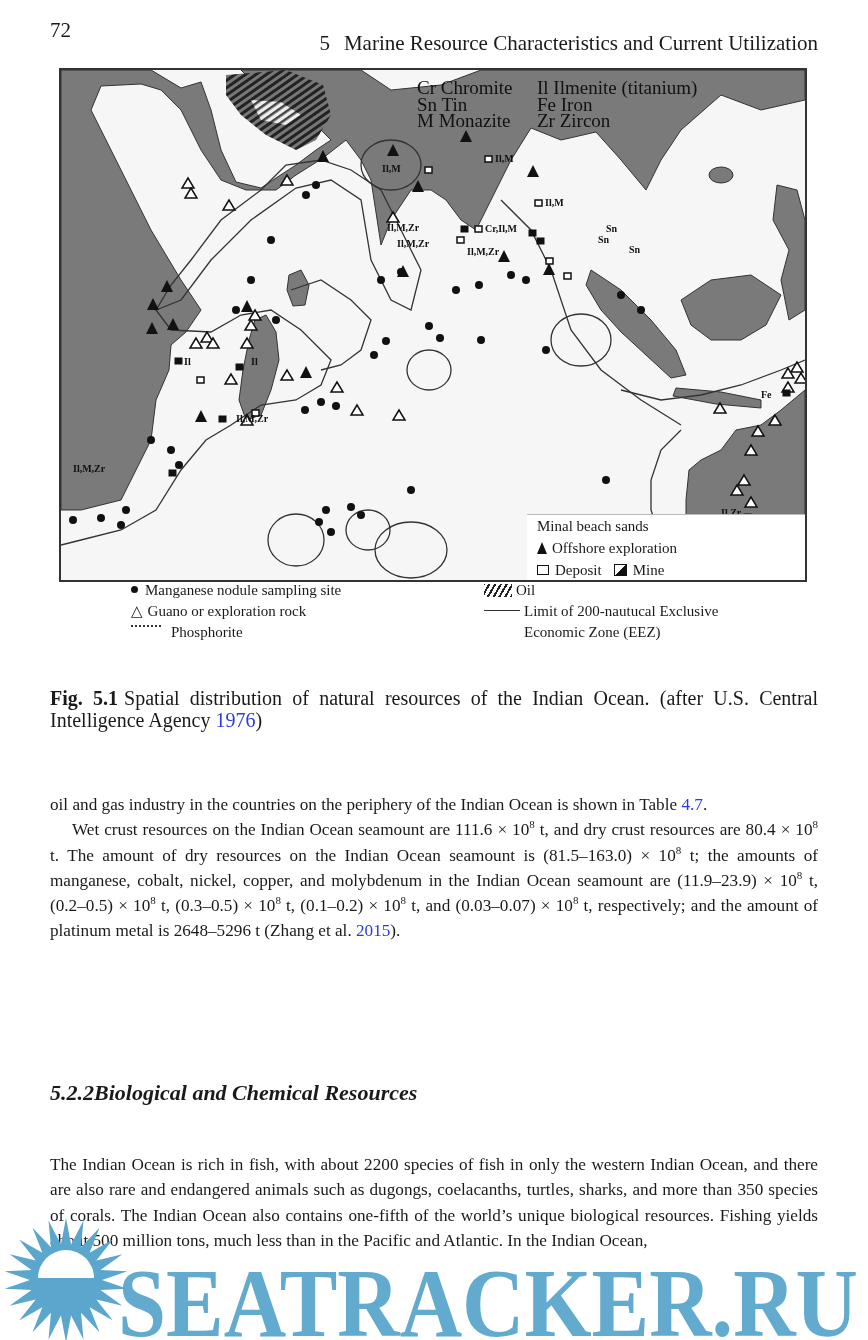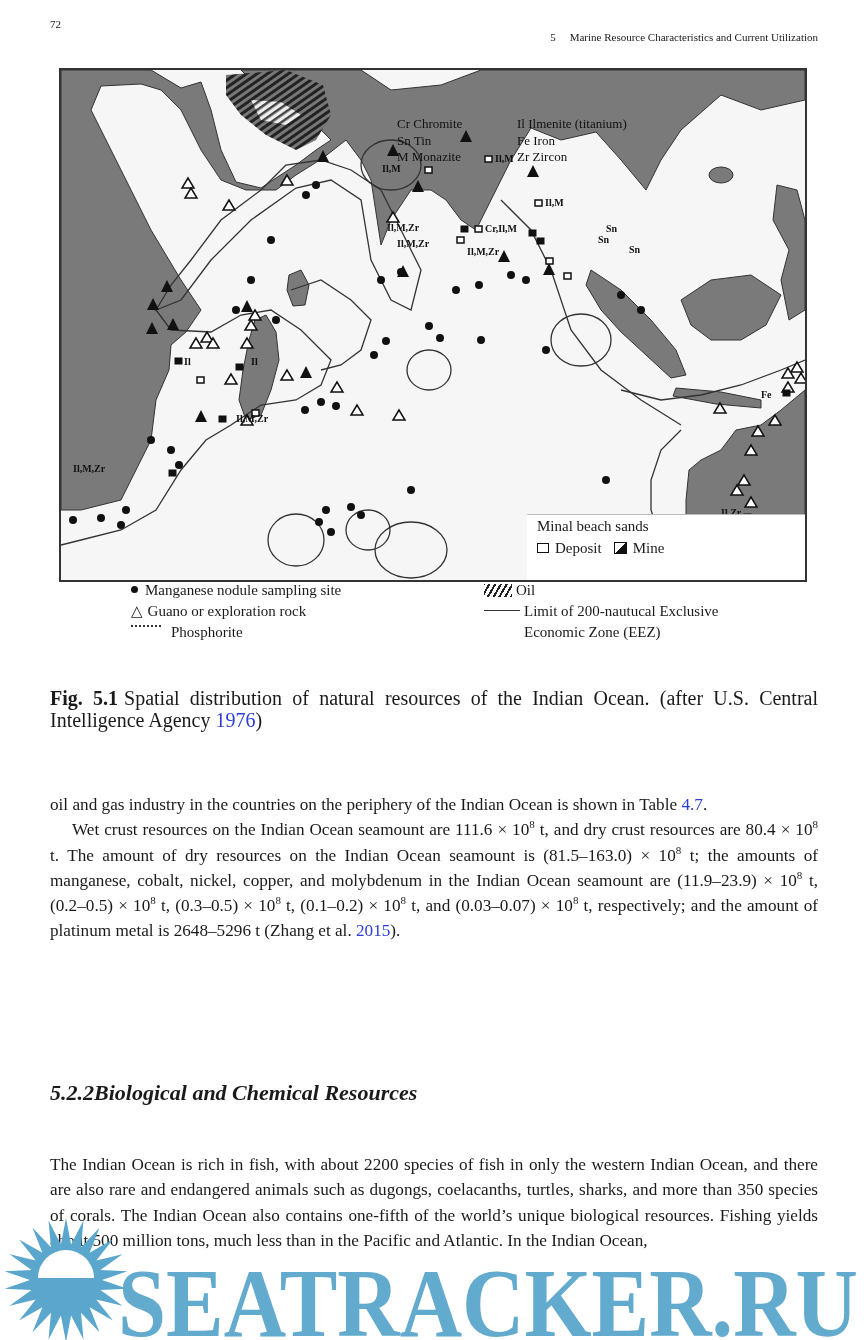--- a/index.html
+++ b/index.html
@@ -1,27 +1,27 @@
 <!DOCTYPE html>
 <html><head>
 <meta charset="utf-8">
 <style>
   html, body { margin: 0; padding: 0; background: #ffffff; }
   body { width: 868px; height: 1340px; position: relative; overflow: hidden;
          font-family: "Liberation Serif", "DejaVu Serif", serif; color: #1a1a1a; }
   .running-head { position: absolute; top: 18px; left: 50px; right: 50px; height: 22px;
-                  font-size: 11px; }
+                  font-size: 21px; }
   .running-head .pgnum { position: absolute; left: 0; top: 0; }
   .running-head .chap { position: absolute; right: 0; top: 13px; }
   .running-head .chap .num { margin-right: 14px; }
 
   .map { position: absolute; left: 59px; top: 68px; width: 748px; height: 514px;
          border: 2px solid #333; box-sizing: border-box; overflow: hidden; background: #f6f6f6; }
   .map svg { position: absolute; left: 0; top: 0; width: 744px; height: 510px; }
-  .map-key { position: absolute; left: 336px; top: 10px; font-size: 13px; line-height: 16.5px; color: #111; margin-top: 36px; }
+  .map-key { position: absolute; left: 356px; top: 10px; font-size: 19px; line-height: 16.5px; color: #111; }
   .map-key .row { white-space: nowrap; }
   .map-key .c1 { display: inline-block; width: 120px; }
   .inset-legend { position: absolute; left: 466px; top: 444px; width: 290px; height: 70px; background: #fff;
                   border-top: 1px solid #bbb; font-size: 15px; line-height: 22px; padding: 0 0 0 10px; box-sizing: border-box; }
   .inset-legend .row { white-space: nowrap; }
   .sym-tri { display: inline-block; width: 0; height: 0; border-left: 5px solid transparent;
              border-right: 5px solid transparent; border-bottom: 12px solid #111; margin-right: 5px; vertical-align: -1px; }
   .sym-box { display: inline-block; width: 10px; height: 8px; border: 1px solid #111; margin-right: 6px; vertical-align: 0; }
   .sym-mine { display: inline-block; width: 11px; height: 10px; border: 1px solid #111; margin: 0 6px 0 12px;
               background: linear-gradient(135deg, #fff 50%, #111 50%); vertical-align: -1px; }
@@ -248,20 +248,21 @@
   </svg>
 
   <div class="map-key">
     <div class="row"><span class="c1">Cr Chromite</span><span>Il  Ilmenite (titanium)</span></div>
     <div class="row"><span class="c1">Sn Tin</span><span>Fe Iron</span></div>
     <div class="row"><span class="c1">M  Monazite</span><span>Zr Zircon</span></div>
   </div>
 
   <div class="inset-legend">
     <div class="row">Minal beach sands</div>
+    <div class="row"><span class="sym-tri"></span><span>Offshore exploration</span></div>
     <div class="row"><span class="sym-box"></span><span>Deposit</span><span class="sym-mine"></span><span>Mine</span></div>
   </div>
 </div>
 
 <div class="legend left">
   <div class="row"><span class="dot"></span><span>Manganese nodule sampling site</span></div>
   <div class="row"><span class="otri">△</span><span>Guano or exploration rock</span></div>
   <div class="row"><span class="dotted"></span><span>Phosphorite</span></div>
 </div>
 

